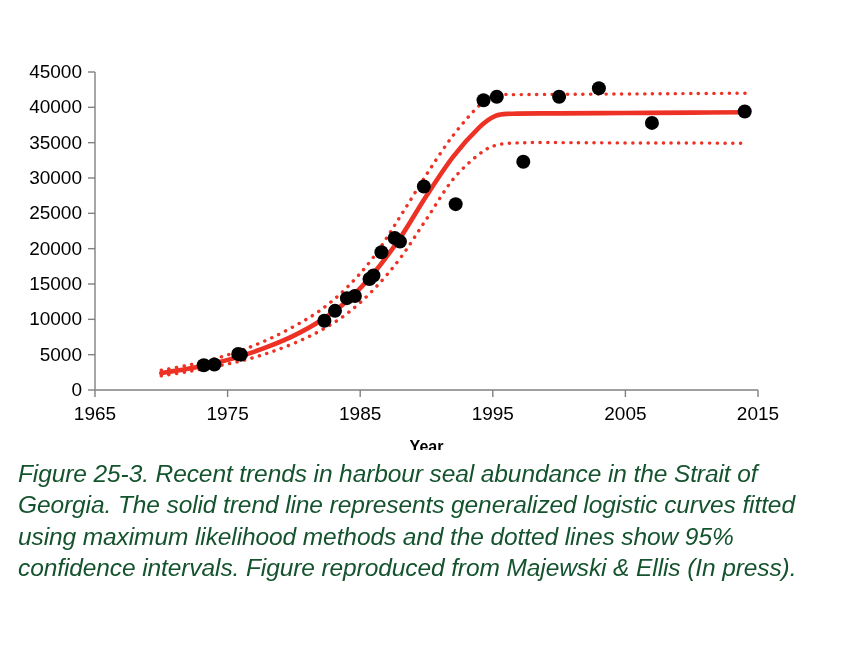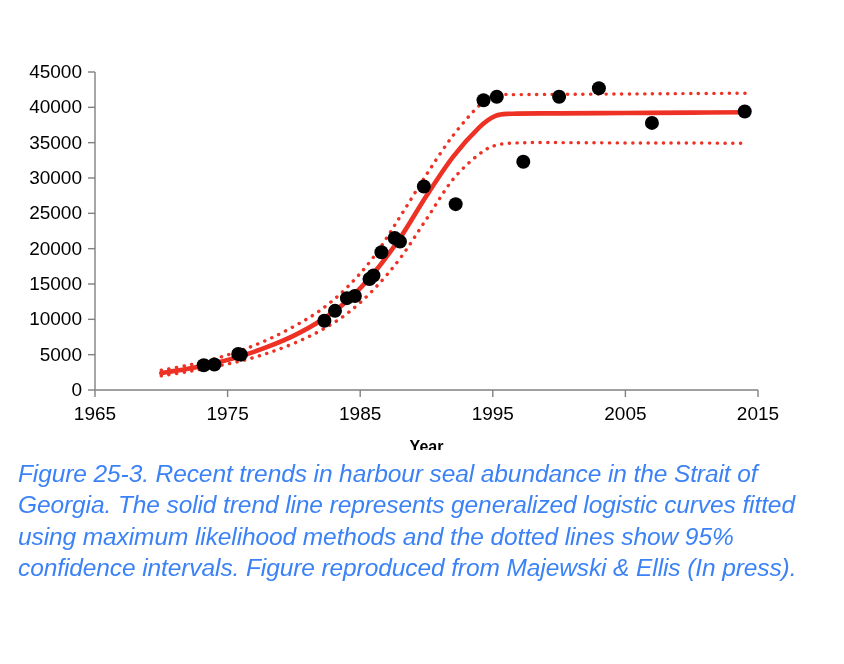--- a/index.html
+++ b/index.html
@@ -45,21 +45,21 @@
   }
   #caption {
     position: absolute;
     left: 18px;
     top: 458px;
     width: 790px;
     font-family: "Liberation Sans", sans-serif;
     font-style: italic;
     font-size: 24.5px;
     line-height: 1.28;
-    color: #3b82f6;
+    color: #14532d;
     letter-spacing: -0.1px;
   }
 </style>
 </head>
 <body>
 
 <div id="figure-wrap">
 
   <div id="chart-area">
     <svg id="chart-svg" width="800" height="420" viewBox="0 0 800 420">

